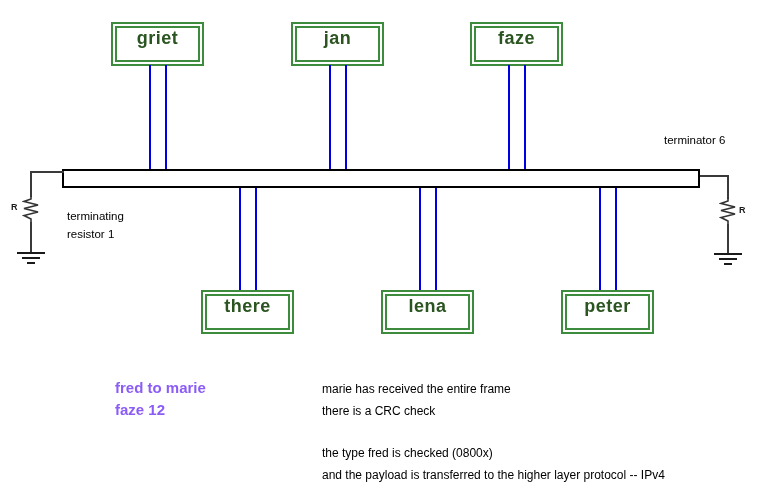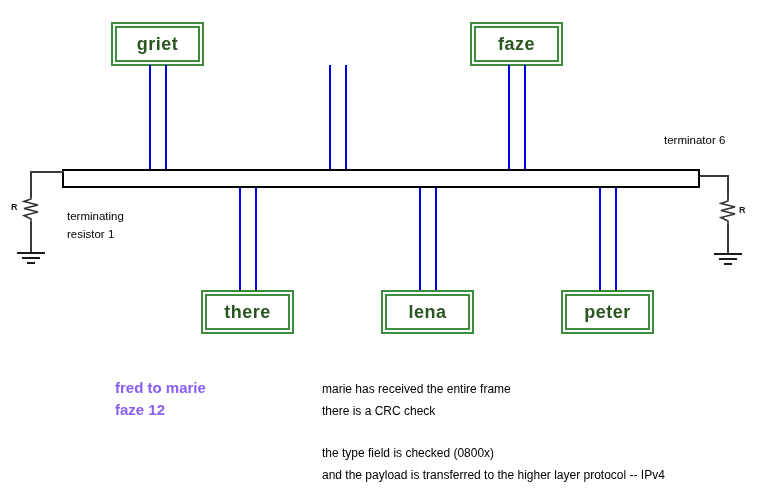--- a/index.html
+++ b/index.html
@@ -23,21 +23,21 @@
     border: 2px solid #3d8b3d;
     background: #ffffff;
     padding: 2px;
   }
   .node-inner {
     width: 100%;
     height: 100%;
     box-sizing: border-box;
     border: 2px solid #3d8b3d;
     display: flex;
-    align-items: center;
+    align-items: flex-start;
     justify-content: center;
   }
   .node-label {
     font-size: 18px;
     font-weight: bold;
     color: #2a5420;
     letter-spacing: 0.5px;
   }
   
   .connector {
@@ -94,20 +94,25 @@
   svg { display: block; }
 </style>
 </head>
 <body>
 
 <div id="canvas">
 
   <div class="node-box" style="left:111px; top:22px">
     <div class="node-inner">
       <span class="node-label">griet</span>
+    </div>
+  </div>
+  <div class="node-box" style="left:291px; top:22px">
+    <div class="node-inner">
+      <span class="node-label">jan</span>
     </div>
   </div>
   <div class="node-box" style="left:470px; top:22px">
     <div class="node-inner">
       <span class="node-label">faze</span>
     </div>
   </div>
 
   <div class="node-box" style="left:201px; top:290px">
     <div class="node-inner">
@@ -171,16 +176,16 @@
     </svg>
   </div>
   <span class="r-label" style="left:739px; top:205px">R</span>
   <div class="small-caption" style="left:664px; top:131px">terminator 6</div>
 
   <div class="annot-heading" style="top:379px">fred to marie</div>
   <div class="annot-heading" style="top:401px">faze 12</div>
 
   <div class="annot-line" style="top:382px">marie has received the entire frame</div>
   <div class="annot-line" style="top:404px">there is a CRC check</div>
-  <div class="annot-line" style="top:446px">the type field is checked (0800x)</div>
+  <div class="annot-line" style="top:446px">the type fred is checked (0800x)</div>
   <div class="annot-line" style="top:468px">and the payload is transferred to the higher layer protocol -- IPv4</div>
 
 </div>
 
 </body></html>

